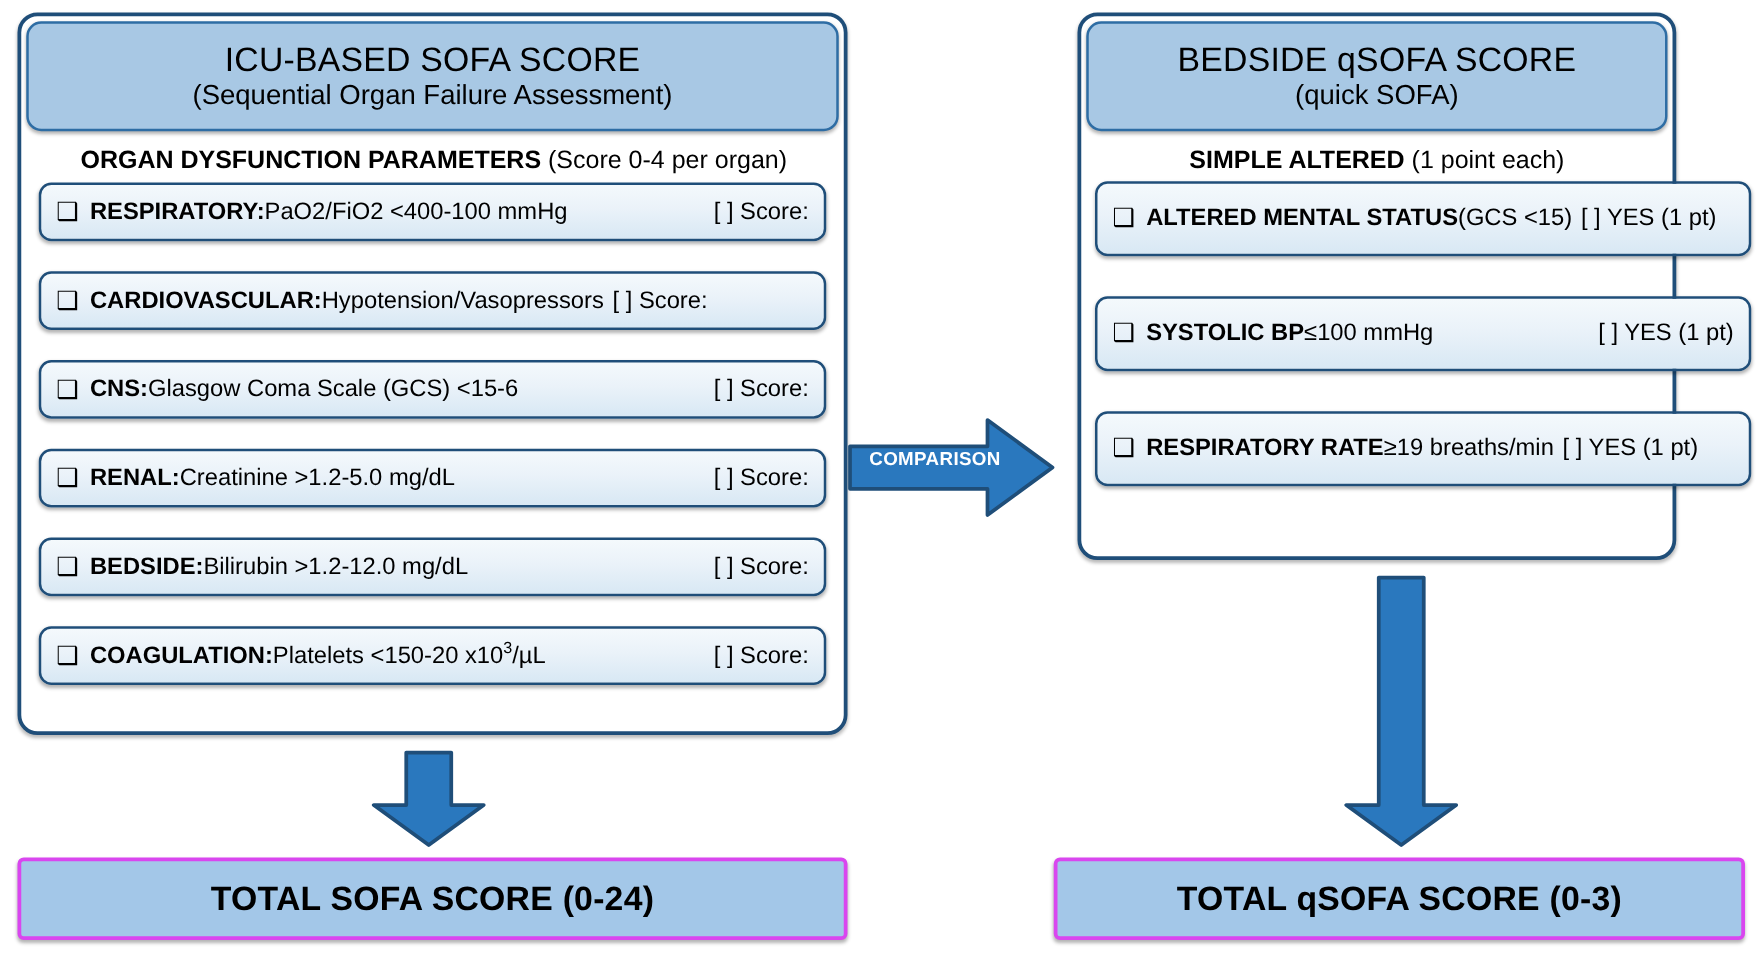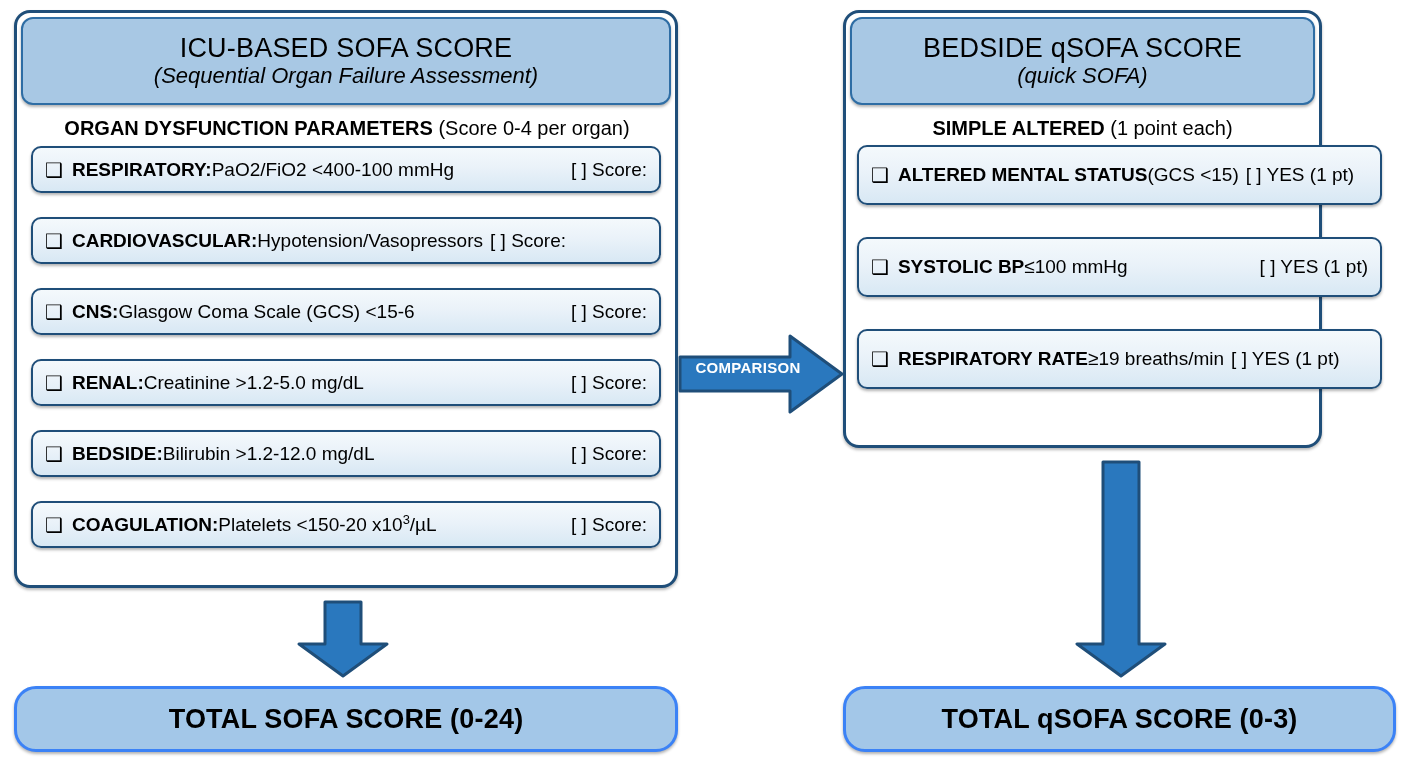--- a/index.html
+++ b/index.html
@@ -49,21 +49,20 @@
     font-weight: normal;
     letter-spacing: 0.2px;
     color: #000000;
     line-height: 1.1;
   }
   .panel-header .title-sub {
     font-size: 22px;
     font-weight: normal;
     color: #000000;
     line-height: 1.15;
-    font-style: italic;
   }
 
   
   .section-caption {
     position: absolute;
     left: 0;
     right: 12px;
     text-align: center;
     font-size: 20px;
     color: #000000;
@@ -102,22 +101,22 @@
   }
   .lbl { font-weight: bold; }
   .val { font-weight: normal; }
   .spacer { flex: 1 1 auto; min-width: 7px; }
   .score { font-weight: normal; white-space: nowrap; }
   sup { font-size: 0.68em; vertical-align: super; line-height: 0; }
 
   
   .total-box {
     position: absolute;
-    border: 3px solid #3b82f6;
-    border-radius: 22px;
+    border: 3px solid #d946ef;
+    border-radius: 5px;
     background: #a3c7e8;
     box-shadow: 0 2px 3px rgba(0,0,0,0.30);
     display: flex;
     align-items: center;
     justify-content: center;
   }
   .total-box span {
     font-size: 27px;
     font-weight: bold;
     color: #000000;
@@ -204,21 +203,21 @@
             <span class="cbox">❑</span>
             <span class="lbl">COAGULATION:</span>
             <span class="val"> Platelets &lt;150-20 x10<sup>3</sup>/µL</span>
             <span class="spacer"></span>
             <span class="score">[ ] Score:</span>
           </div>
         </div>
       </div>
   </div>
 
-  <div class="panel" id="right-panel" style="left:843px; top:10px; width:479px; height:438px;">
+  <div class="panel" id="right-panel" style="left:862px; top:10px; width:479px; height:438px;">
 
     <div class="panel-header" style="height:88px;">
       <div class="title-main">BEDSIDE qSOFA SCORE</div>
       <div class="title-sub">(quick SOFA)</div>
     </div>
 
     <div class="section-caption center" style="top:104px; left:0; right:0;">
       <b>SIMPLE ALTERED</b><span> (1 point each)</span>
     </div>
 

